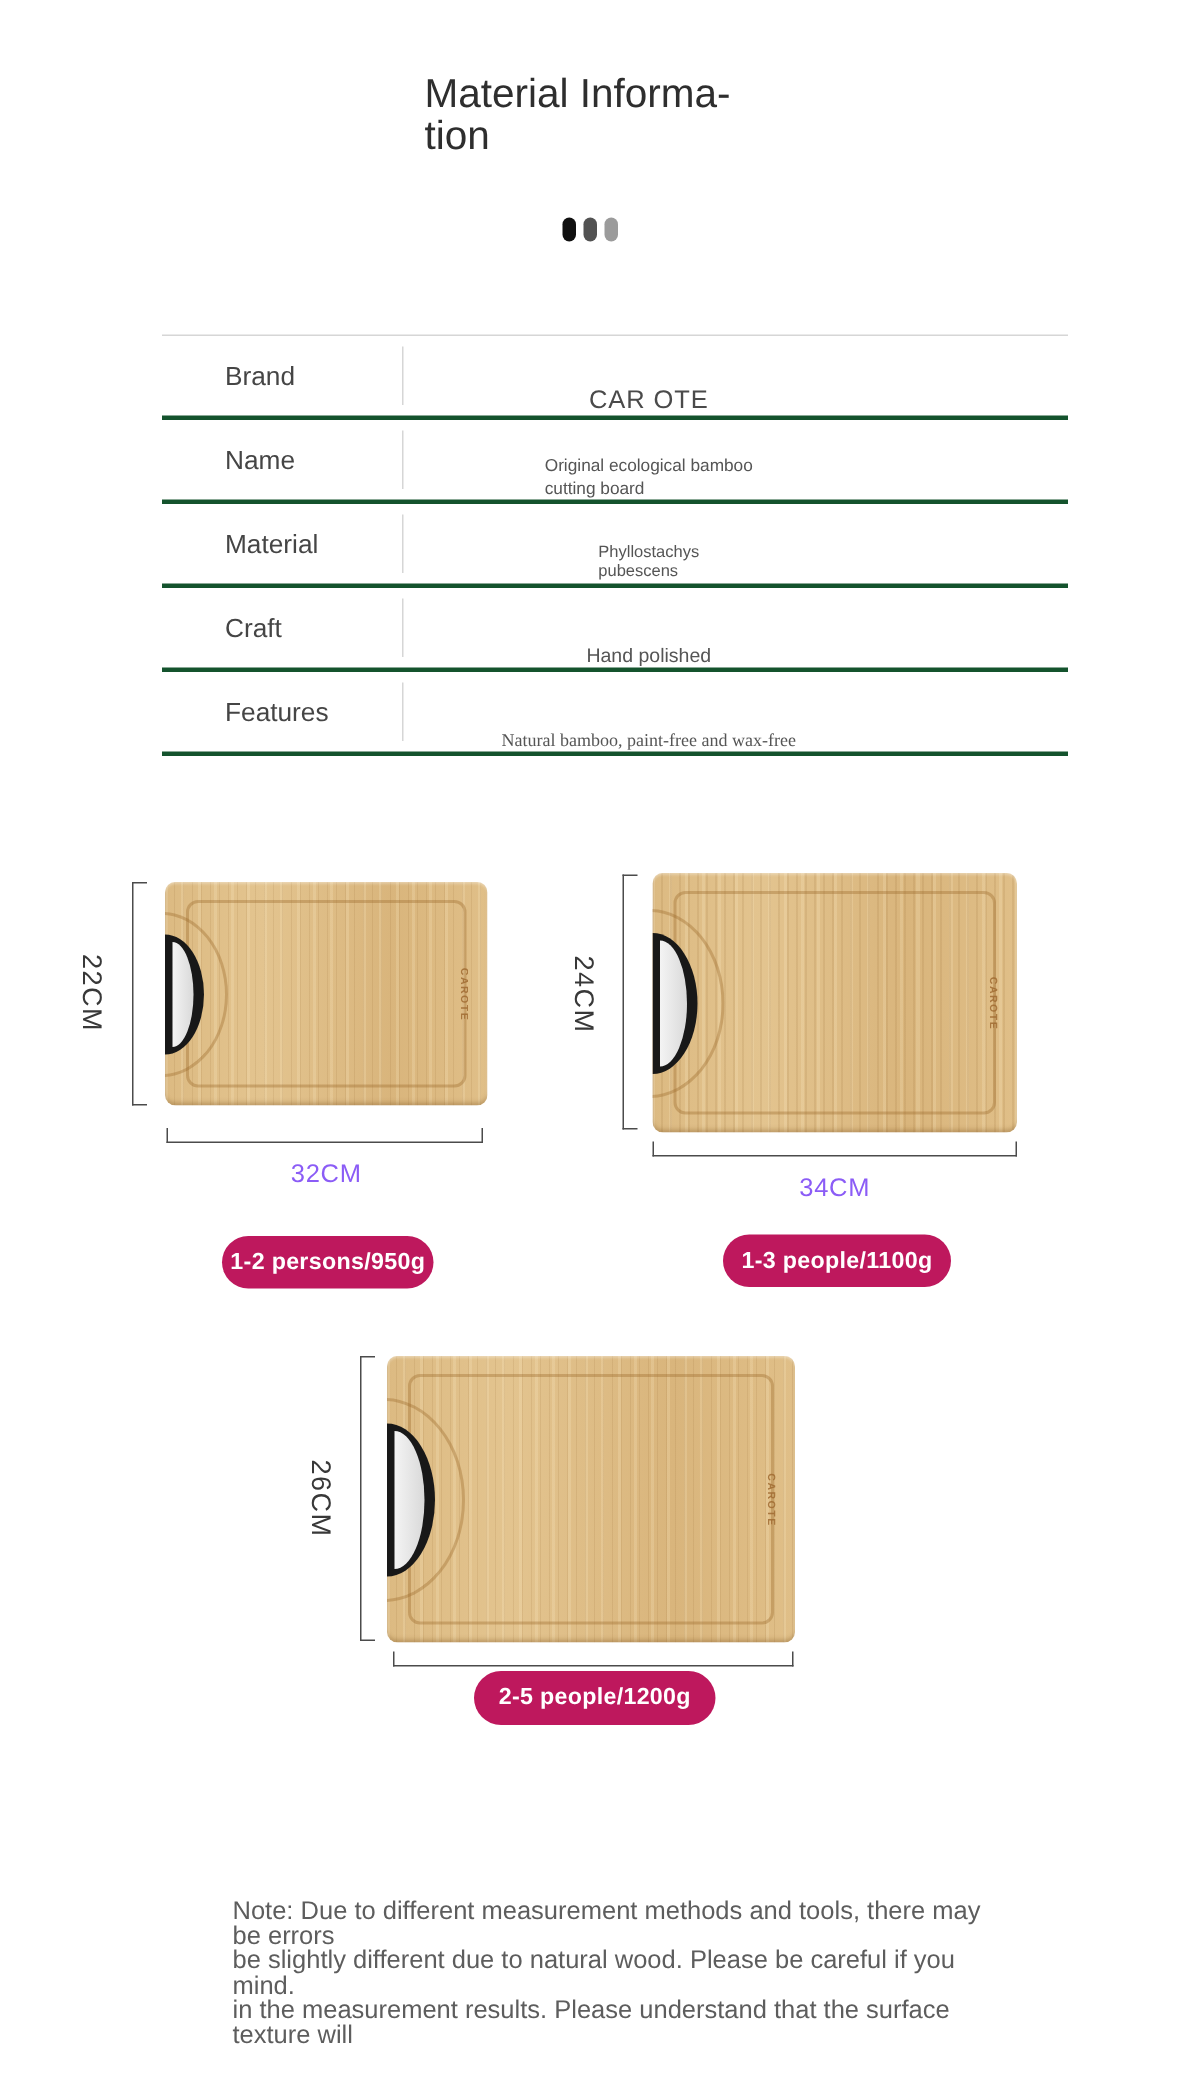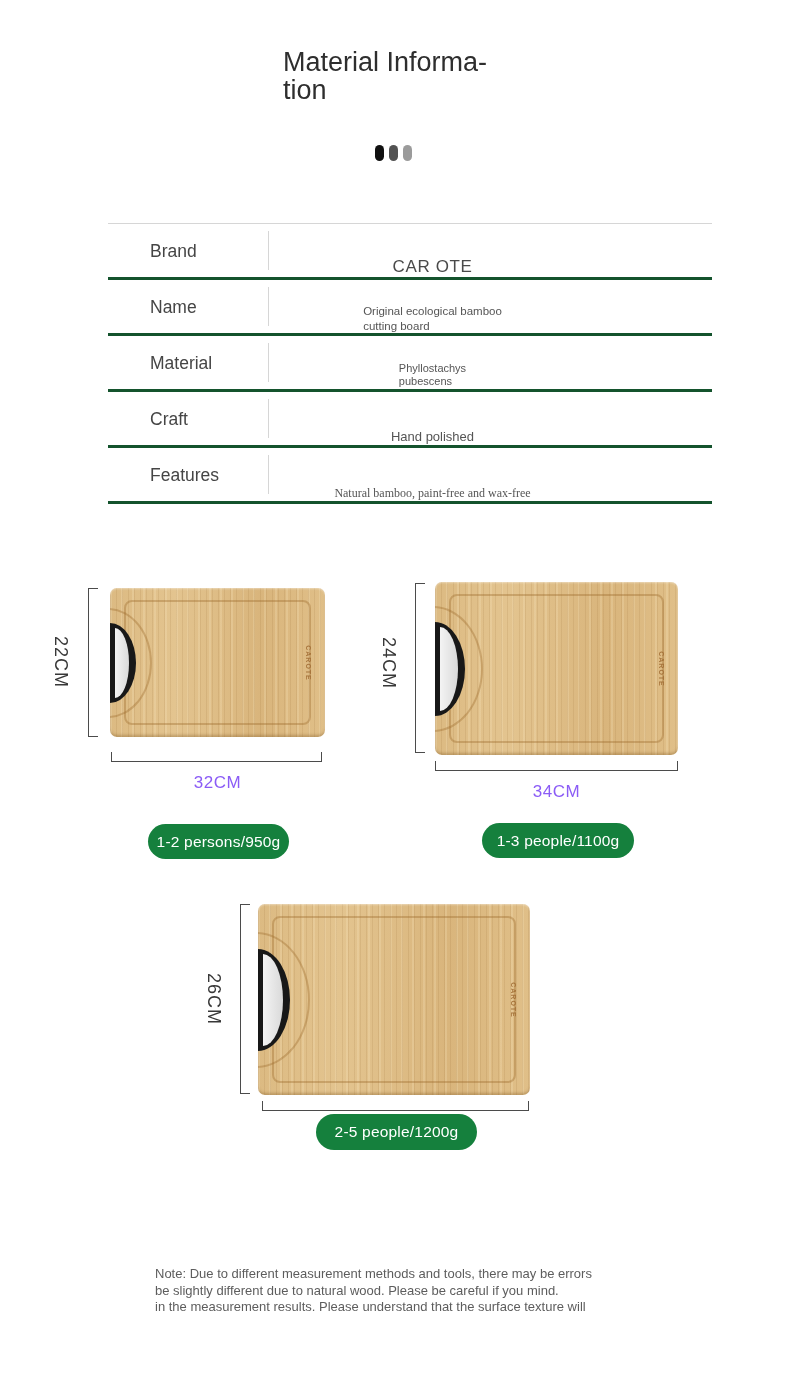--- a/index.html
+++ b/index.html
@@ -46,22 +46,22 @@
     writing-mode:vertical-rl;font-size:7px;font-weight:bold;letter-spacing:1px;color:#a06b32;opacity:.85;}
   
   .vdim{position:absolute;width:1px;background:#4b4b4b;}
   .vdim::before,.vdim::after{content:"";position:absolute;left:0;width:10px;height:1px;background:#4b4b4b;}
   .vdim::before{top:0}.vdim::after{bottom:0}
   .hdim{position:absolute;height:1px;background:#4b4b4b;}
   .hdim::before,.hdim::after{content:"";position:absolute;top:-9px;width:1px;height:10px;background:#4b4b4b;}
   .hdim::before{left:0}.hdim::after{right:0}
   .vlabel{position:absolute;writing-mode:vertical-rl;font-size:18px;color:#383838;letter-spacing:1px;}
   .hlabel{position:absolute;text-align:center;font-size:17px;color:#8b5cf6;letter-spacing:.5px;}
-  .badge{position:absolute;background:#15803d;color:#fff;border-radius:18px;
-    display:flex;align-items:center;justify-content:center;font-size:15.5px;letter-spacing:.2px;}
+  .badge{position:absolute;background:#be185d;color:#fff;border-radius:18px;
+    display:flex;align-items:center;justify-content:center;font-size:15.5px;letter-spacing:.2px;font-weight:bold;}
   
   .b1-board{left:110px;top:588px;width:215px;height:149px;}
   .b1-handle{width:26px;height:80px;}
   .b1-bump{width:40px;height:106px;}
   .b1-vdim{left:88px;top:588px;height:149px;}
   .b1-vlabel{left:50px;top:636px;}
   .b1-hdim{left:111px;top:761px;width:211px;}
   .b1-hlabel{left:110px;top:773px;width:215px;}
   .b1-badge{left:148px;top:824px;width:141px;height:35px;}
   
@@ -76,21 +76,21 @@
   
   .b3-board{left:258px;top:904px;width:272px;height:191px;}
   .b3-handle{width:32px;height:102px;}
   .b3-bump{width:50px;height:132px;}
   .b3-vdim{left:240px;top:904px;height:190px;}
   .b3-vlabel{left:203px;top:973px;}
   .b3-hdim{left:262px;top:1110px;width:267px;}
   .b3-hlabel{left:258px;top:1122px;width:272px;}
   .b3-badge{left:316px;top:1114px;width:161px;height:36px;}
   
-  .note{position:absolute;left:155px;top:1266px;width:505px;font-size:13px;line-height:16.5px;color:#5d5d5d;}
+  .note{position:absolute;left:155px;top:1266px;width:505px;font-size:17px;line-height:16.5px;color:#5d5d5d;}
 </style>
 </head>
 <body>
 
 <div class="canvas">
 
   <div class="title">
     <div>Material Informa-</div>
     <div>tion</div>
   </div>

